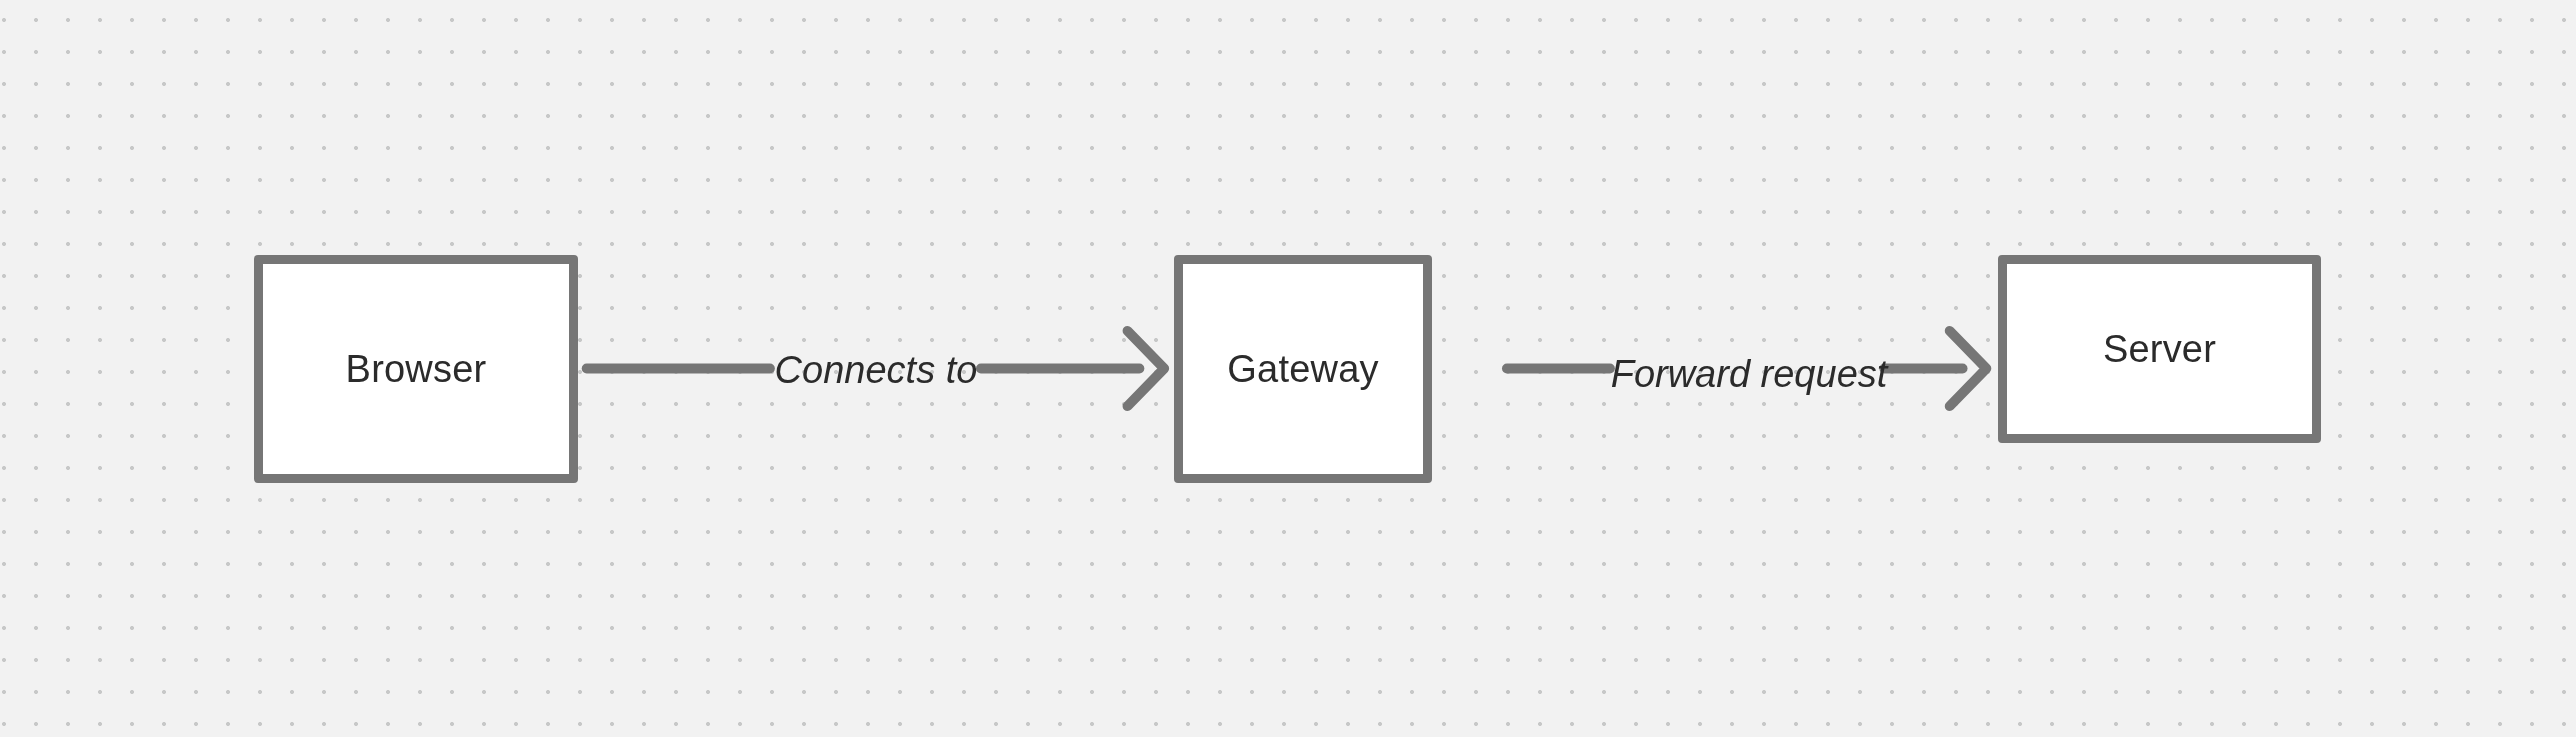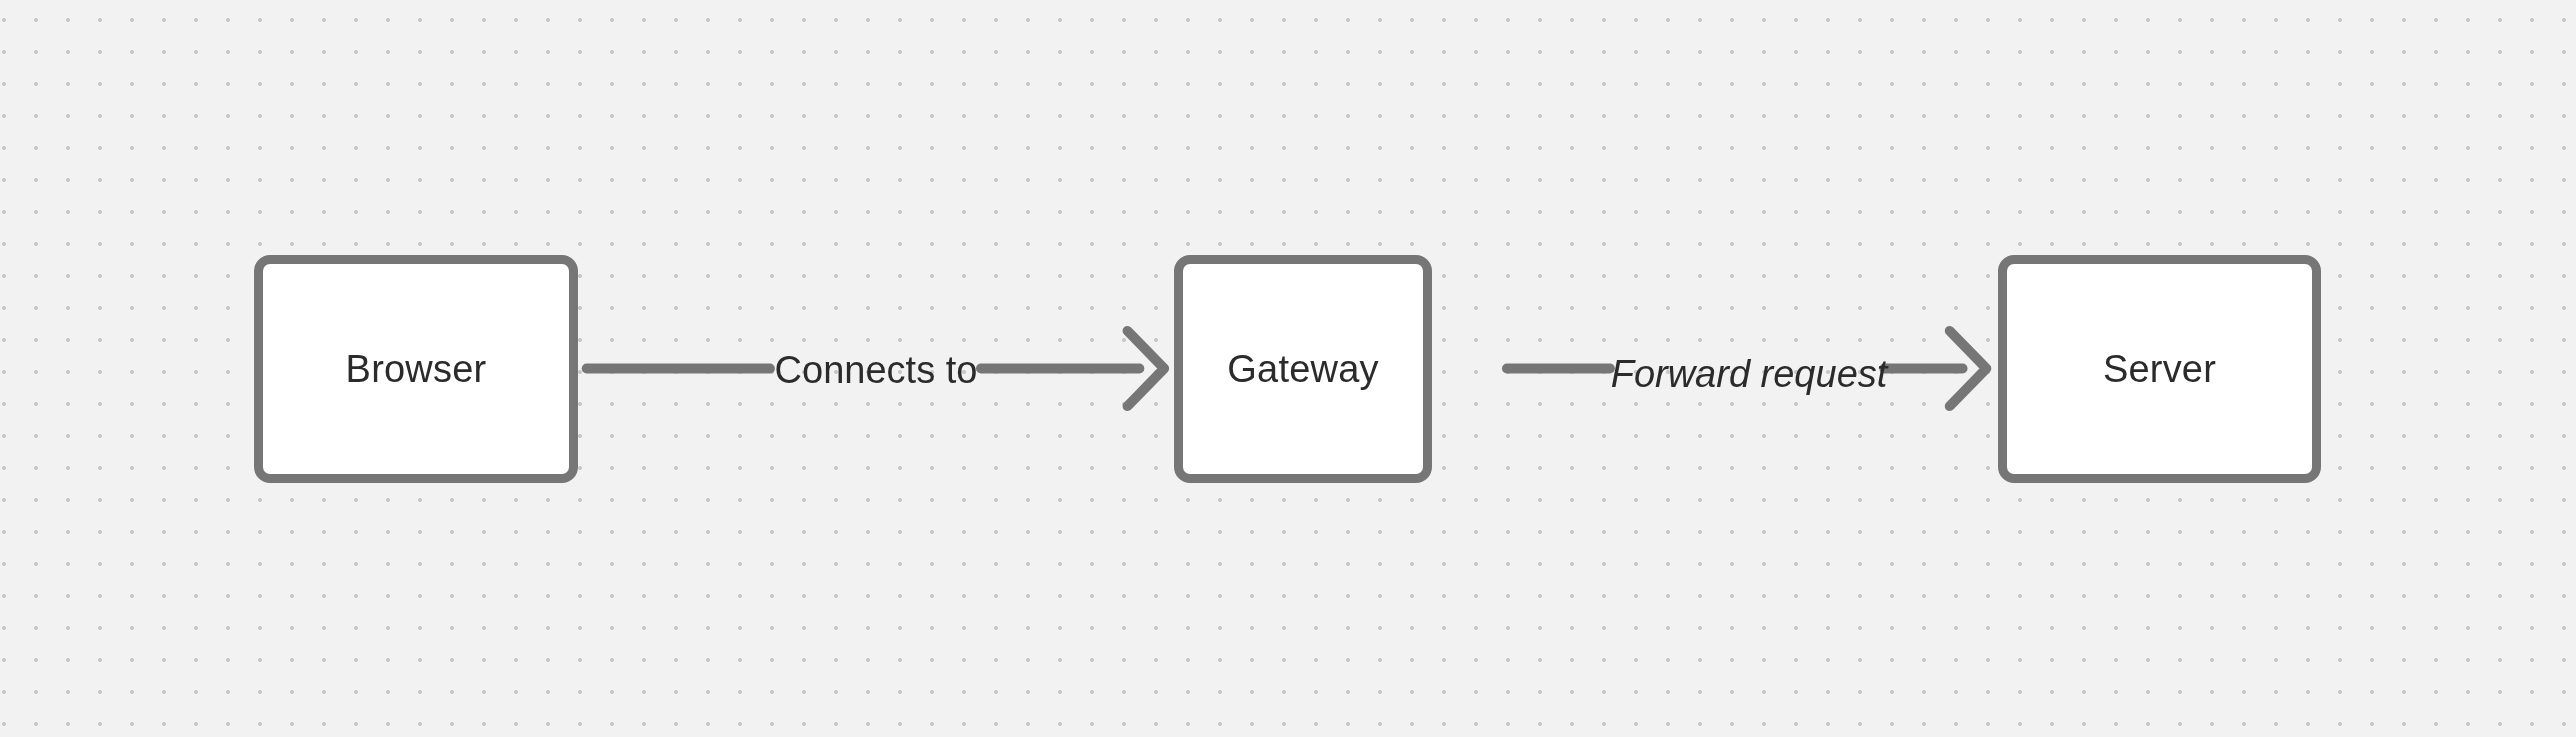--- a/index.html
+++ b/index.html
@@ -34,21 +34,21 @@
     fill: none;
     stroke: var(--stroke);
     stroke-width: 10;
     stroke-linecap: round;
     stroke-linejoin: round;
   }
   .node {
     position: absolute;
     background: var(--node-fill);
     border: 9px solid var(--stroke);
-    border-radius: 16px;
+    border-radius: 4px;
     display: flex;
     align-items: center;
     justify-content: center;
     color: var(--text);
     font-size: 38px;
     line-height: 1;
     letter-spacing: 0.2px;
   }
   .edge-label {
     position: absolute;
@@ -79,24 +79,24 @@
   </svg>
 
   <div class="node" style="left:254px; top:255px; width:324px; height:228px;">
     <span>Browser</span>
   </div>
 
   <div class="node" style="left:1174px; top:255px; width:258px; height:228px;">
     <span>Gateway</span>
   </div>
 
-  <div class="node" style="left:1998px; top:255px; width:323px; height:228px;">
+  <div class="node" style="left:1998px; top:255px; width:323px; height:188px;">
     <span>Server</span>
   </div>
 
-  <div class="edge-label" style="left:876px; top:370px;">Connects to</div>
+  <div class="edge-label" style="left:876px; top:370px;font-style:italic;">Connects to</div>
 
   <div class="edge-label" style="left:1749px; top:374px;font-style:italic;">
     <div>Forward request</div>
   </div>
 
 </div>
 
 
 </body></html>

